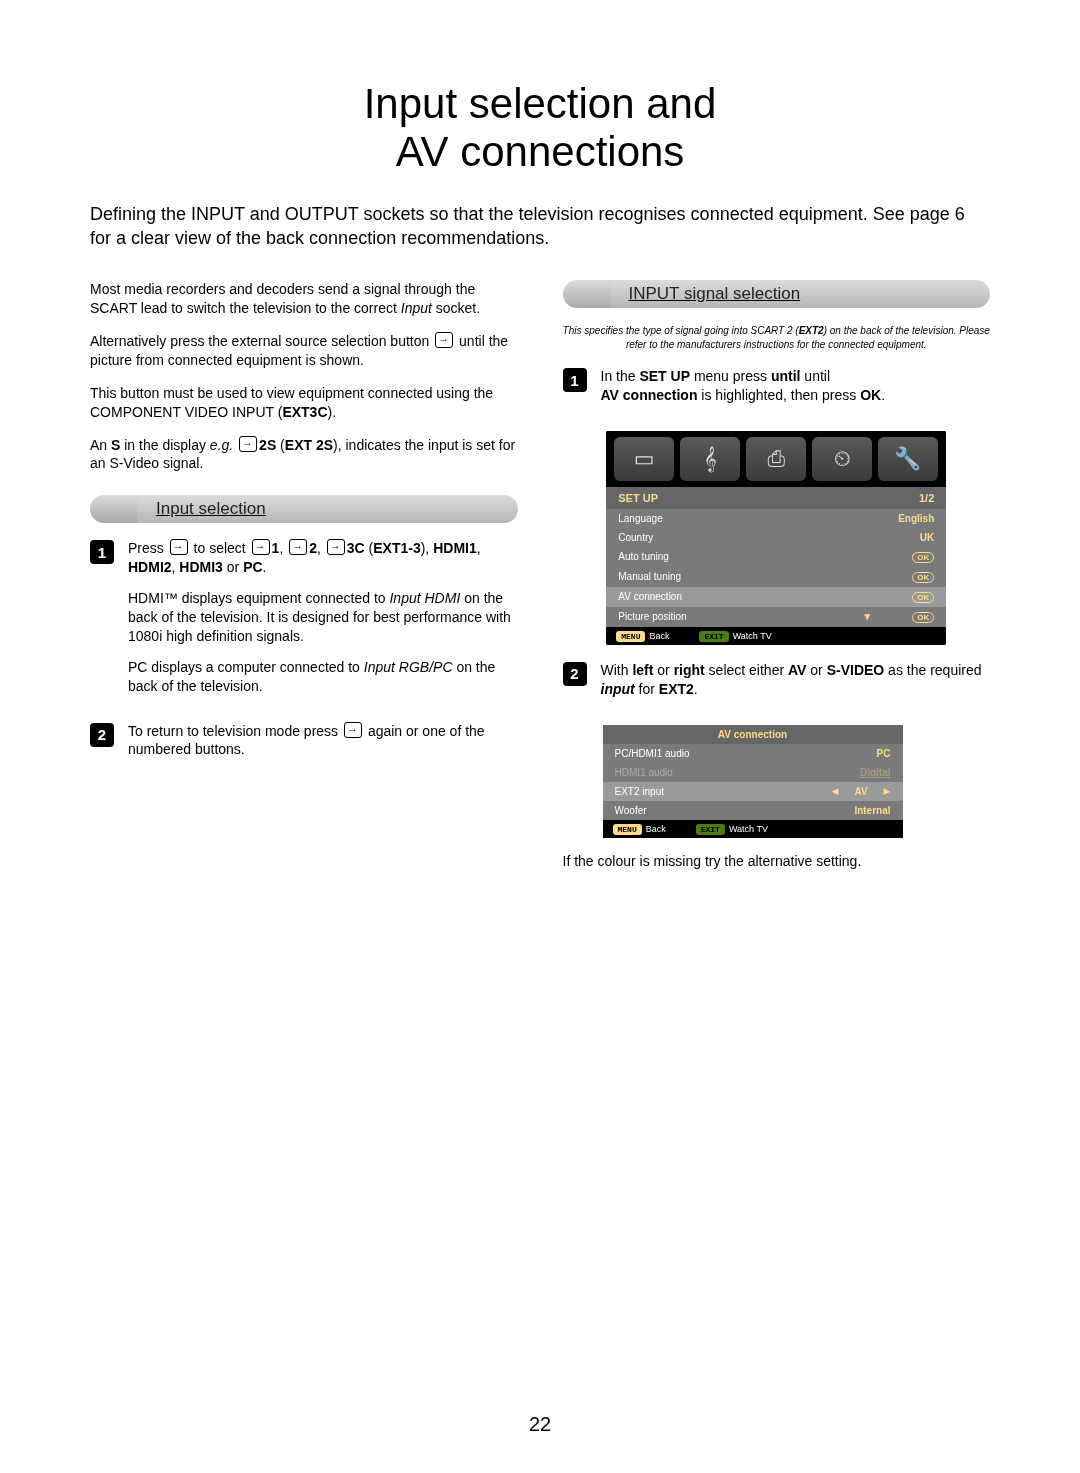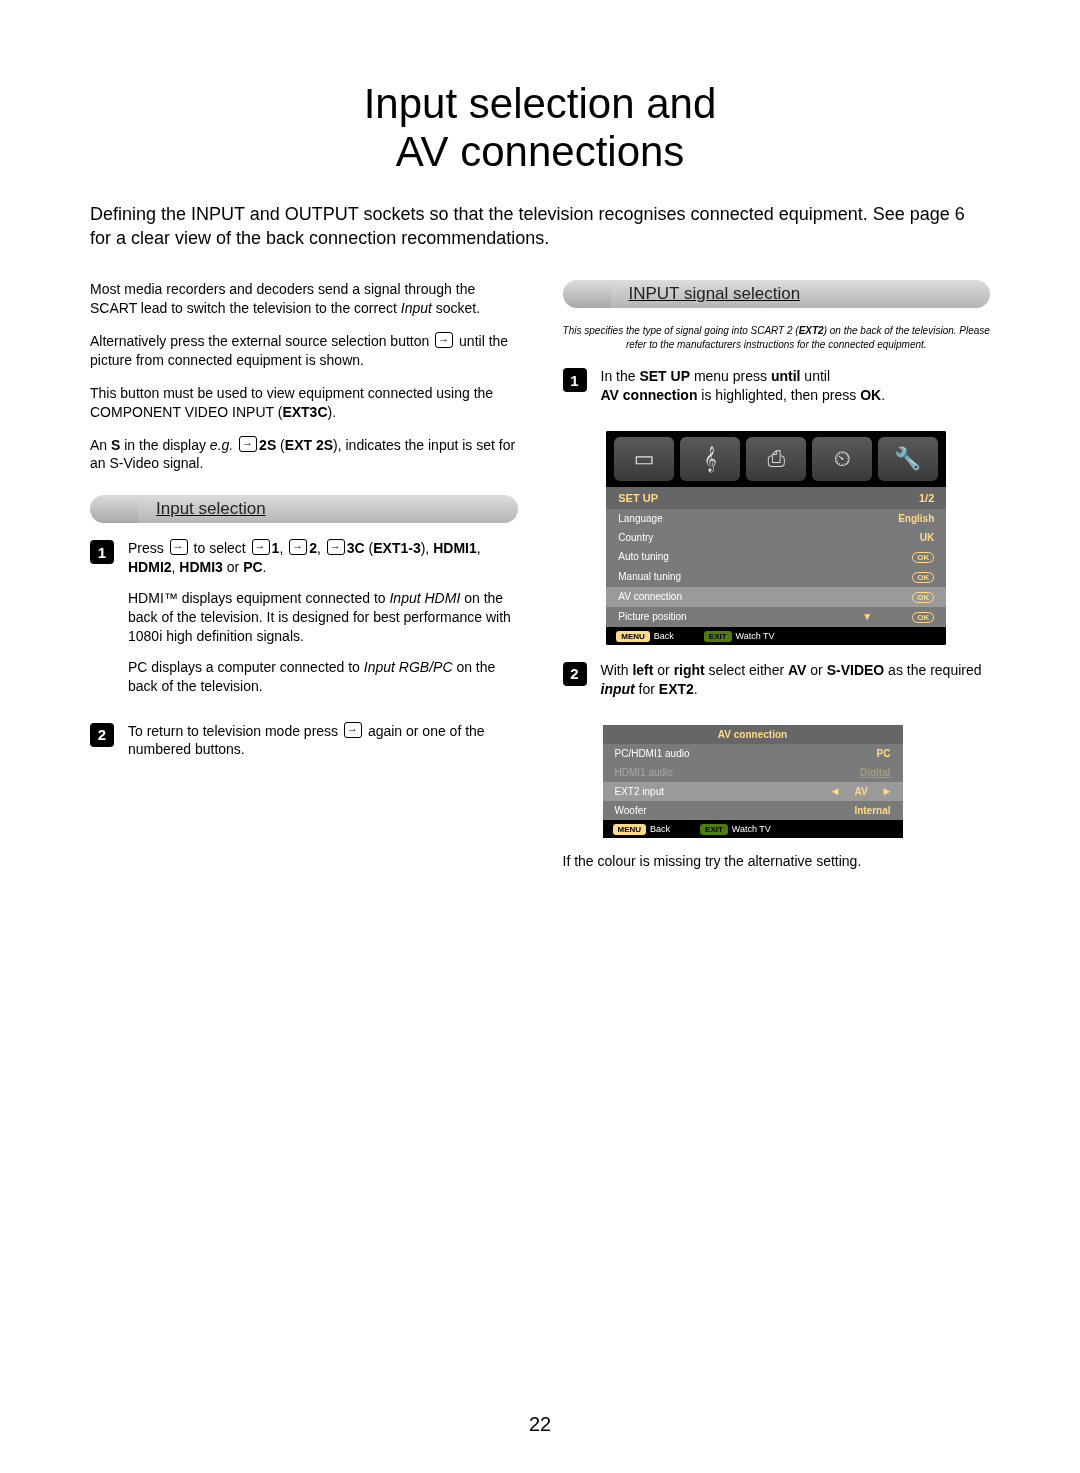--- a/index.html
+++ b/index.html
@@ -178,20 +178,21 @@
     align-items: center;
   }
   .menu-footer .pill {
     background: #ffda88;
     color: #000;
     border-radius: 3px;
     padding: 1px 5px;
     font-weight: bold;
     margin-right: 4px;
     font-size: 8px;
+    font-family: Liberation Mono, monospace;
   }
   .menu-footer .pill.grey {
     background: #4d7c0f;
   }
   .menu2 {
     width: 300px;
     margin: 8px 0 14px 40px;
     background: #1a1a1a;
     font-size: 10px;
     color: #fff;

